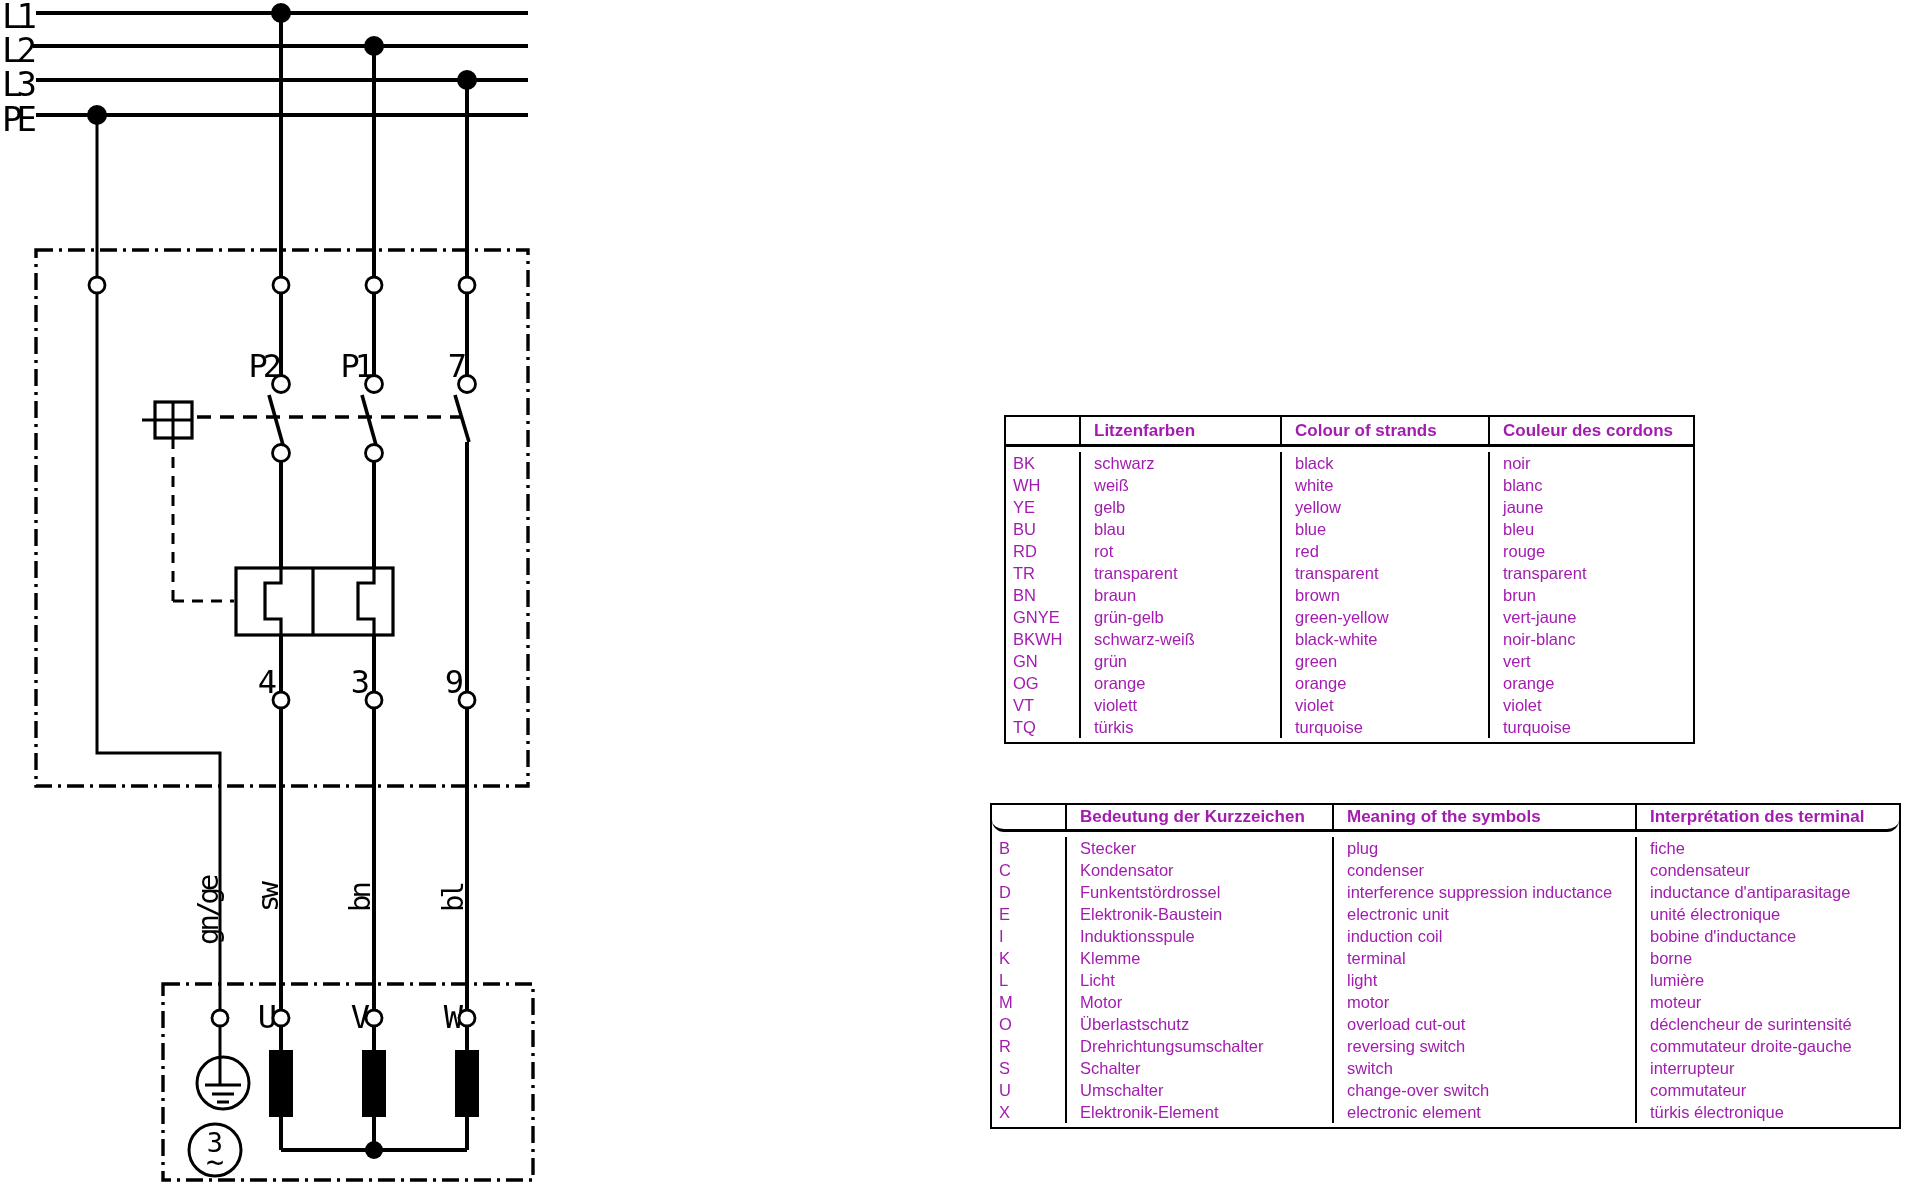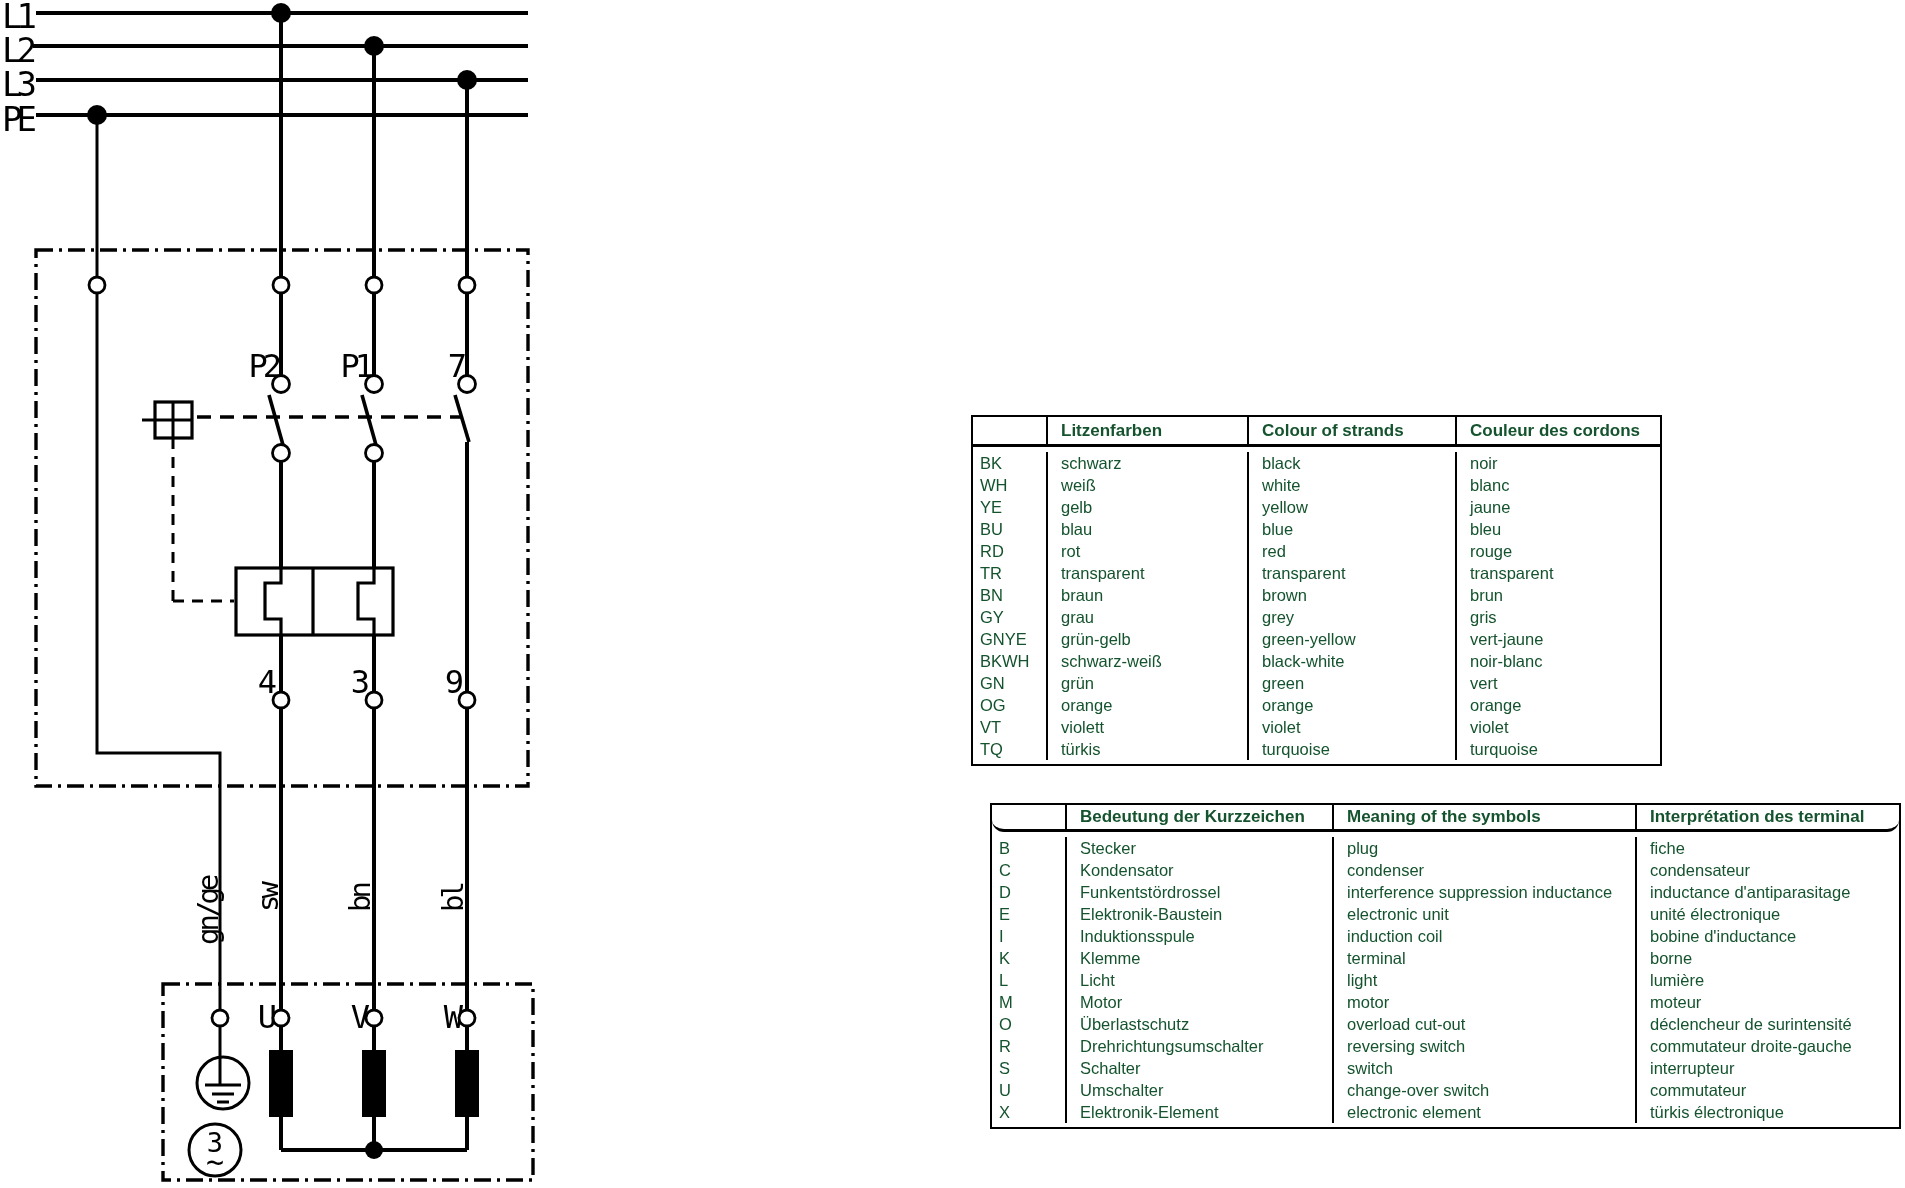--- a/index.html
+++ b/index.html
@@ -1,16 +1,16 @@
 <!DOCTYPE html>
 <html><head>
 <meta charset="utf-8">
 <style>
   html,body{margin:0;padding:0;background:#fff;}
-  #page{position:relative;width:1905px;height:1188px;background:#ffffff;color:#14532d;
+  #page{position:relative;width:1905px;height:1188px;background:#ffffff;color:#a21caf;
         font-family:"Liberation Sans",sans-serif;overflow:hidden;}
 
   
   #schematic{position:absolute;left:0;top:0;}
   .wire{stroke:#000;stroke-width:4;fill:none;}
   .thin{stroke:#000;stroke-width:3;fill:none;}
   .term{stroke:#000;stroke-width:2.8;fill:#fff;}
   .dot{fill:#000;stroke:none;}
   .dashdot{stroke:#000;stroke-width:3.4;fill:none;stroke-dasharray:17 6 3 6;}
   .dashed{stroke:#000;stroke-width:3.4;fill:none;stroke-dasharray:14 9;}
@@ -160,21 +160,21 @@
       <rect class="dot" x="455" y="1050" width="24" height="67"></rect>
 
       <line class="wire" x1="281" y1="1117" x2="281" y2="1150"></line>
       <line class="wire" x1="374" y1="1117" x2="374" y2="1150"></line>
       <line class="wire" x1="467" y1="1117" x2="467" y2="1150"></line>
       <line class="wire" x1="281" y1="1150" x2="467" y2="1150"></line>
       <circle class="dot" cx="374" cy="1150" r="9"></circle>
     </g>
   </svg>
 
-  <div class="tbl" id="color-table" style="left:971px;top:415px;width:691px;">
+  <div class="tbl" id="color-table" style="left:1004px;top:415px;width:691px;">
     <div class="thead">
       <div class="th c0"></div>
       <div class="th cx">Litzenfarben</div>
       <div class="th cx">Colour of strands</div>
       <div class="th cx">Couleur des cordons</div>
     </div>
     <div class="tbody">
 
         <div class="trow">
           <div class="td c0">BK</div>
@@ -218,26 +218,20 @@
           <div class="td cx">transparent</div>
         </div>
 
         <div class="trow">
           <div class="td c0">BN</div>
           <div class="td cx">braun</div>
           <div class="td cx">brown</div>
           <div class="td cx">brun</div>
         </div>
 
-        <div class="trow">
-          <div class="td c0">GY</div>
-          <div class="td cx">grau</div>
-          <div class="td cx">grey</div>
-          <div class="td cx">gris</div>
-        </div>
 
         <div class="trow">
           <div class="td c0">GNYE</div>
           <div class="td cx">grün-gelb</div>
           <div class="td cx">green-yellow</div>
           <div class="td cx">vert-jaune</div>
         </div>
 
         <div class="trow">
           <div class="td c0">BKWH</div>

